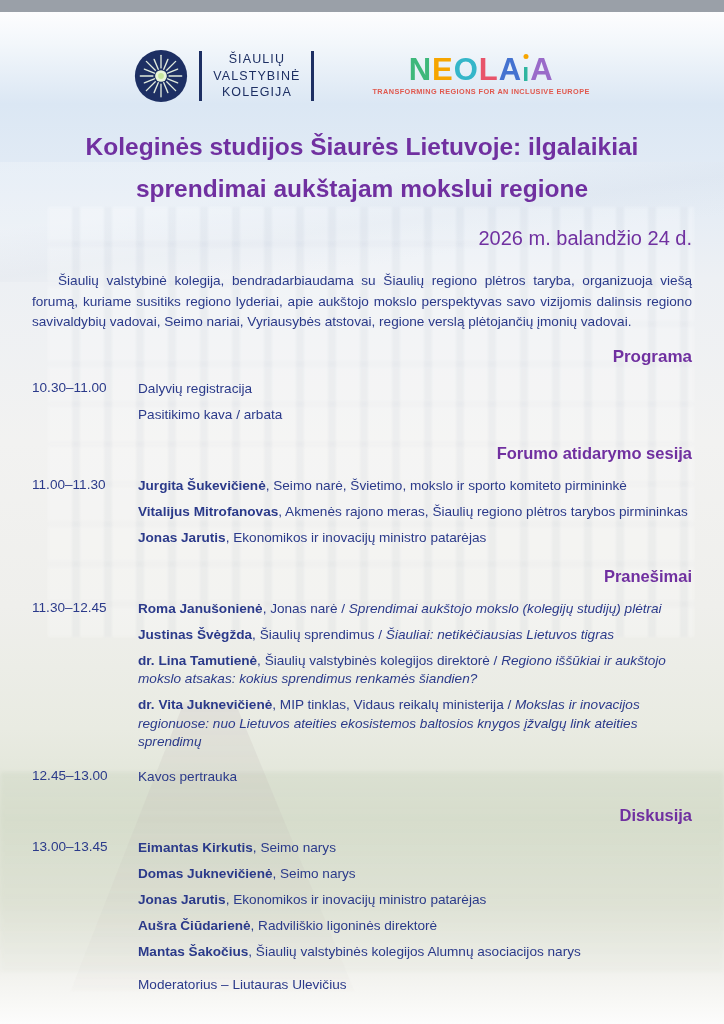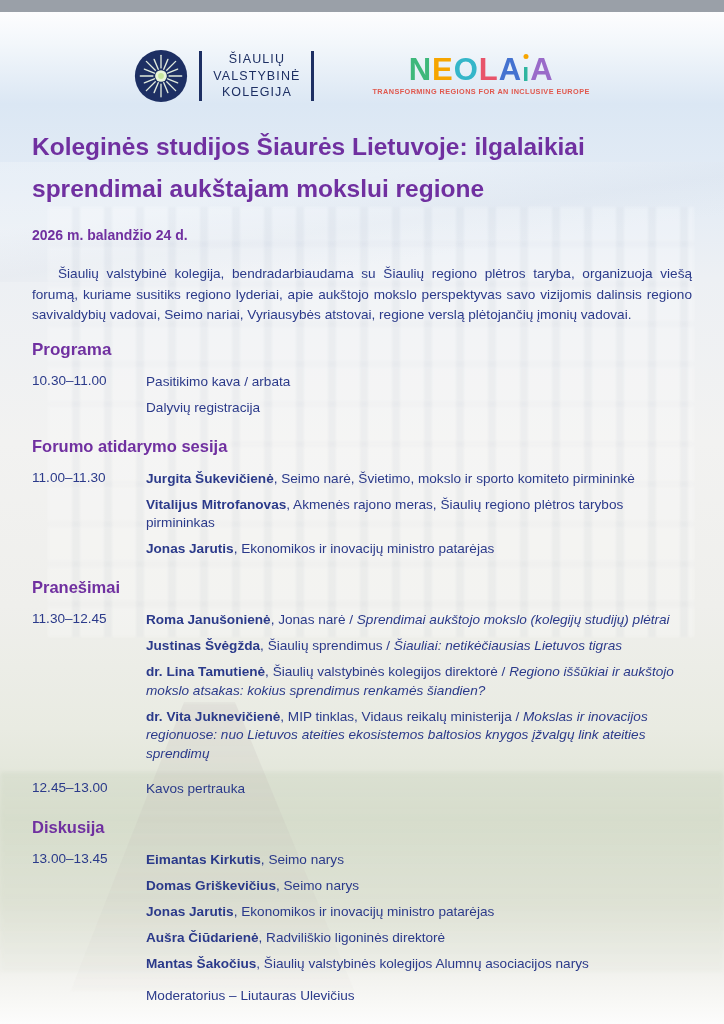--- a/index.html
+++ b/index.html
@@ -43,33 +43,33 @@
   .vbar { width:3px; height:50px; background:var(--logo-navy,#1d2f63); }
   .college-text { text-align:center; color:var(--logo-navy,#1d2f63); font-size:12.5px; letter-spacing:1.1px; line-height:1.32; }
   .logo-neolaia { text-align:center; }
   .neolaia-word { display:flex; align-items:flex-end; justify-content:center; font-weight:bold; font-size:31px; line-height:.9; letter-spacing:1px; }
   .neolaia-word .letter { display:inline-block; }
   .neolaia-word .letter.small { font-size:25px; position:relative; }
   .neolaia-word .letter .dot { position:absolute; top:-7px; left:50%; transform:translateX(-50%); width:5px; height:5px; border-radius:50%; }
   .neolaia-tagline { margin-top:3px; font-size:7.3px; font-weight:bold; letter-spacing:.42px; color:var(--tagline-red,#e0584e); white-space:nowrap; }
 
   
-  .title { margin:18px 0 0; color:var(--purple,#7030a0); font-size:24.5px; font-weight:bold; line-height:1.72; }
-  .date  { margin-top:17px; text-align:left; color:var(--purple,#7030a0); font-size:14px; font-weight:bold; }
+  .title { margin:18px 0 0; text-align:center; color:var(--purple,#7030a0); font-size:24.5px; font-weight:bold; line-height:1.72; }
+  .date  { margin-top:17px; text-align:right; color:var(--purple,#7030a0); font-size:20px; font-weight:normal; }
   .intro { margin:21px 0 0; font-size:13.6px; line-height:1.49; text-align:justify; text-indent:26px; }
 
   .program-header, .section-header {
-    text-align:left; color:var(--purple,#7030a0); font-weight:bold;
+    text-align:right; color:var(--purple,#7030a0); font-weight:bold;
     font-size:17px; margin:15px 0 13px;
   }
   .section-header { font-size:16.5px; margin:12px 0 14px; }
 
   
   .schedule { margin-top:2px; }
-  .row { display:grid; grid-template-columns:104px 1fr; column-gap:10px; margin-bottom:9px; }
+  .row { display:grid; grid-template-columns:104px 1fr; column-gap:2px; margin-bottom:9px; }
   .time { font-size:13.6px; white-space:nowrap; }
   .items { min-width:0; }
   .item { margin:0 0 7.5px; font-size:13.6px; line-height:1.36; }
   .item.gap-before { margin-top:14px; }
   .item b { font-weight:bold;text-align:center; }
   .item i { font-style:italic; }
 </style>
 </head>
 <body>
 
@@ -137,22 +137,22 @@
     <div class="date">2026 m. balandžio 24 d.</div>
 
     <p class="intro">Šiaulių valstybinė kolegija, bendradarbiaudama su Šiaulių regiono plėtros taryba, organizuoja viešą forumą, kuriame susitiks regiono lyderiai, apie aukštojo mokslo perspektyvas savo vizijomis dalinsis regiono savivaldybių vadovai, Seimo nariai, Vyriausybės atstovai, regione verslą plėtojančių įmonių vadovai.</p>
 
     <h2 class="program-header">Programa</h2>
 
     <div class="schedule">
         <div class="row">
           <div class="time">10.30–11.00</div>
           <div class="items">
+            <p class="item"><span>Dalyvių registracija</span></p>
             <p class="item"><span>Pasitikimo kava / arbata</span></p>
-            <p class="item"><span>Dalyvių registracija</span></p>
           </div>
         </div>
         <div class="section-header">Forumo atidarymo sesija</div>
         <div class="row">
           <div class="time">11.00–11.30</div>
           <div class="items">
             <p class="item"><b>Jurgita Šukevičienė</b><span>, Seimo narė, Švietimo, mokslo ir sporto komiteto pirmininkė</span></p>
             <p class="item"><b>Vitalijus Mitrofanovas</b><span>, Akmenės rajono meras, Šiaulių regiono plėtros tarybos pirmininkas</span></p>
             <p class="item"><b>Jonas Jarutis</b><span>, Ekonomikos ir inovacijų ministro patarėjas</span></p>
           </div>
@@ -171,21 +171,21 @@
           <div class="time">12.45–13.00</div>
           <div class="items">
             <p class="item"><span>Kavos pertrauka</span></p>
           </div>
         </div>
         <div class="section-header">Diskusija</div>
         <div class="row">
           <div class="time">13.00–13.45</div>
           <div class="items">
             <p class="item"><b>Eimantas Kirkutis</b><span>, Seimo narys</span></p>
-            <p class="item"><b>Domas Griškevičius</b><span>, Seimo narys</span></p>
+            <p class="item"><b>Domas Juknevičienė</b><span>, Seimo narys</span></p>
             <p class="item"><b>Jonas Jarutis</b><span>, Ekonomikos ir inovacijų ministro patarėjas</span></p>
             <p class="item"><b>Aušra Čiūdarienė</b><span>, Radviliškio ligoninės direktorė</span></p>
             <p class="item"><b>Mantas Šakočius</b><span>, Šiaulių valstybinės kolegijos Alumnų asociacijos narys</span></p>
             <p class="item gap-before"><span>Moderatorius – Liutauras Ulevičius</span></p>
           </div>
         </div>
       </div>
 
   </div>
 </div>

